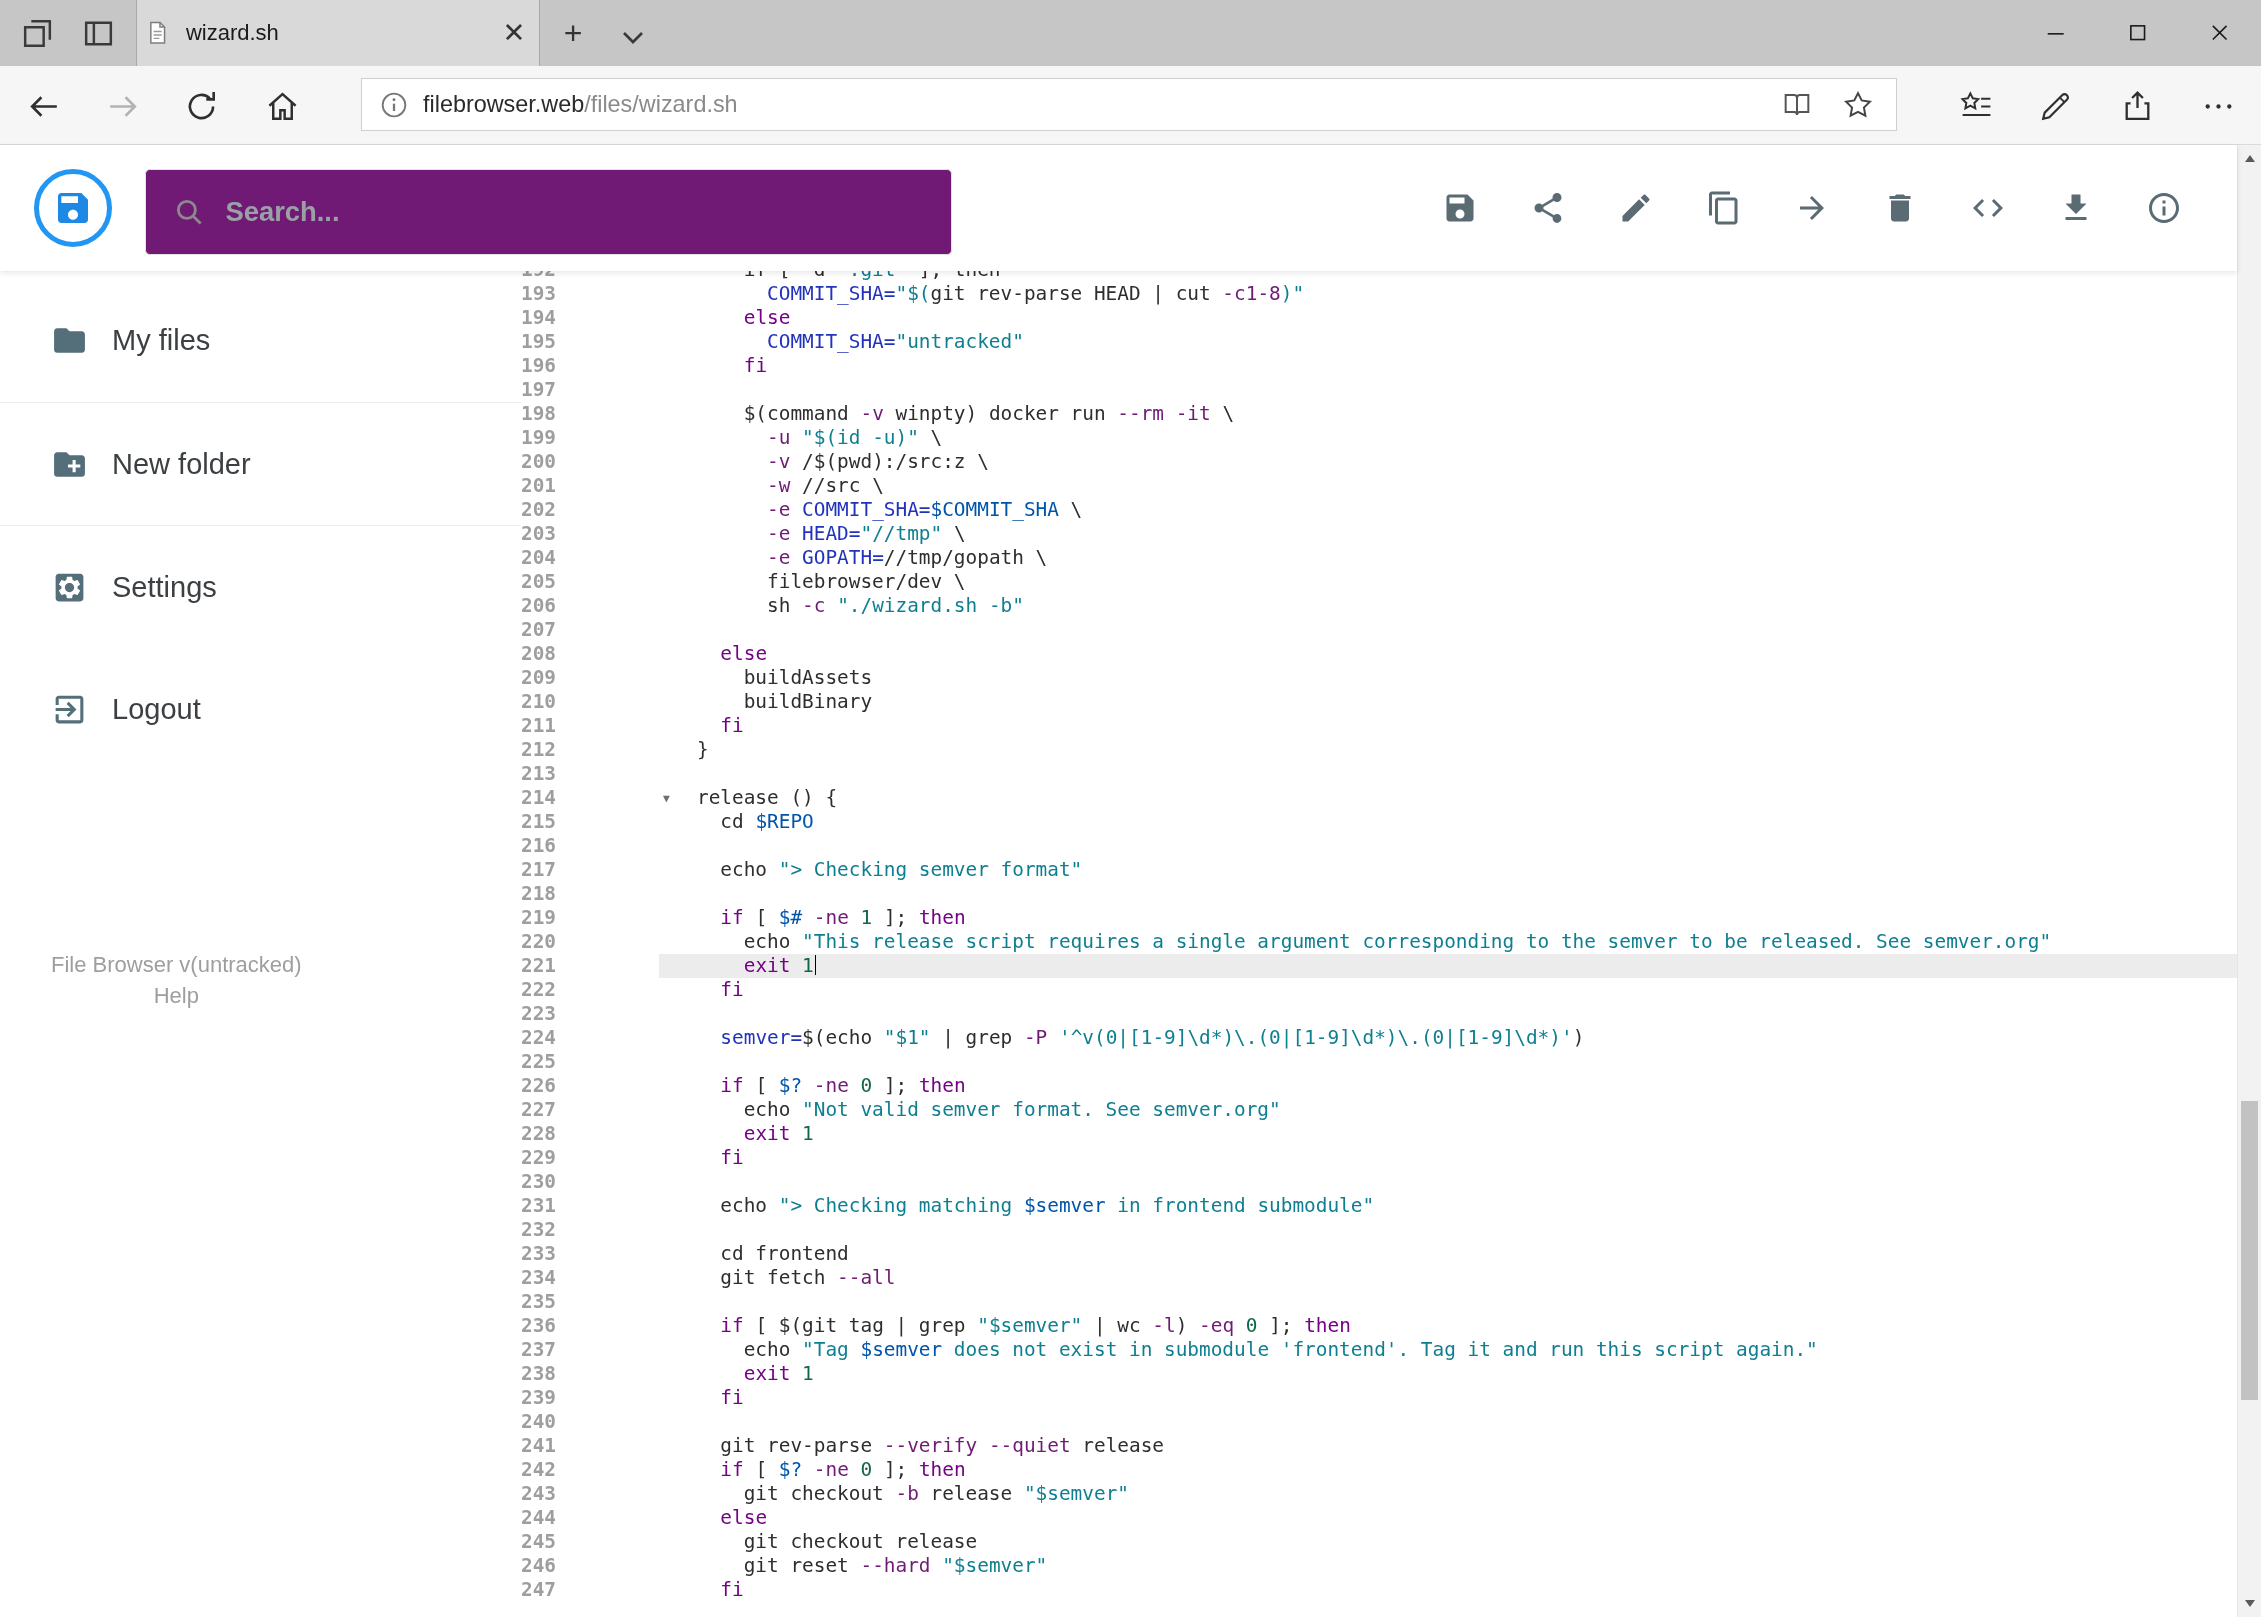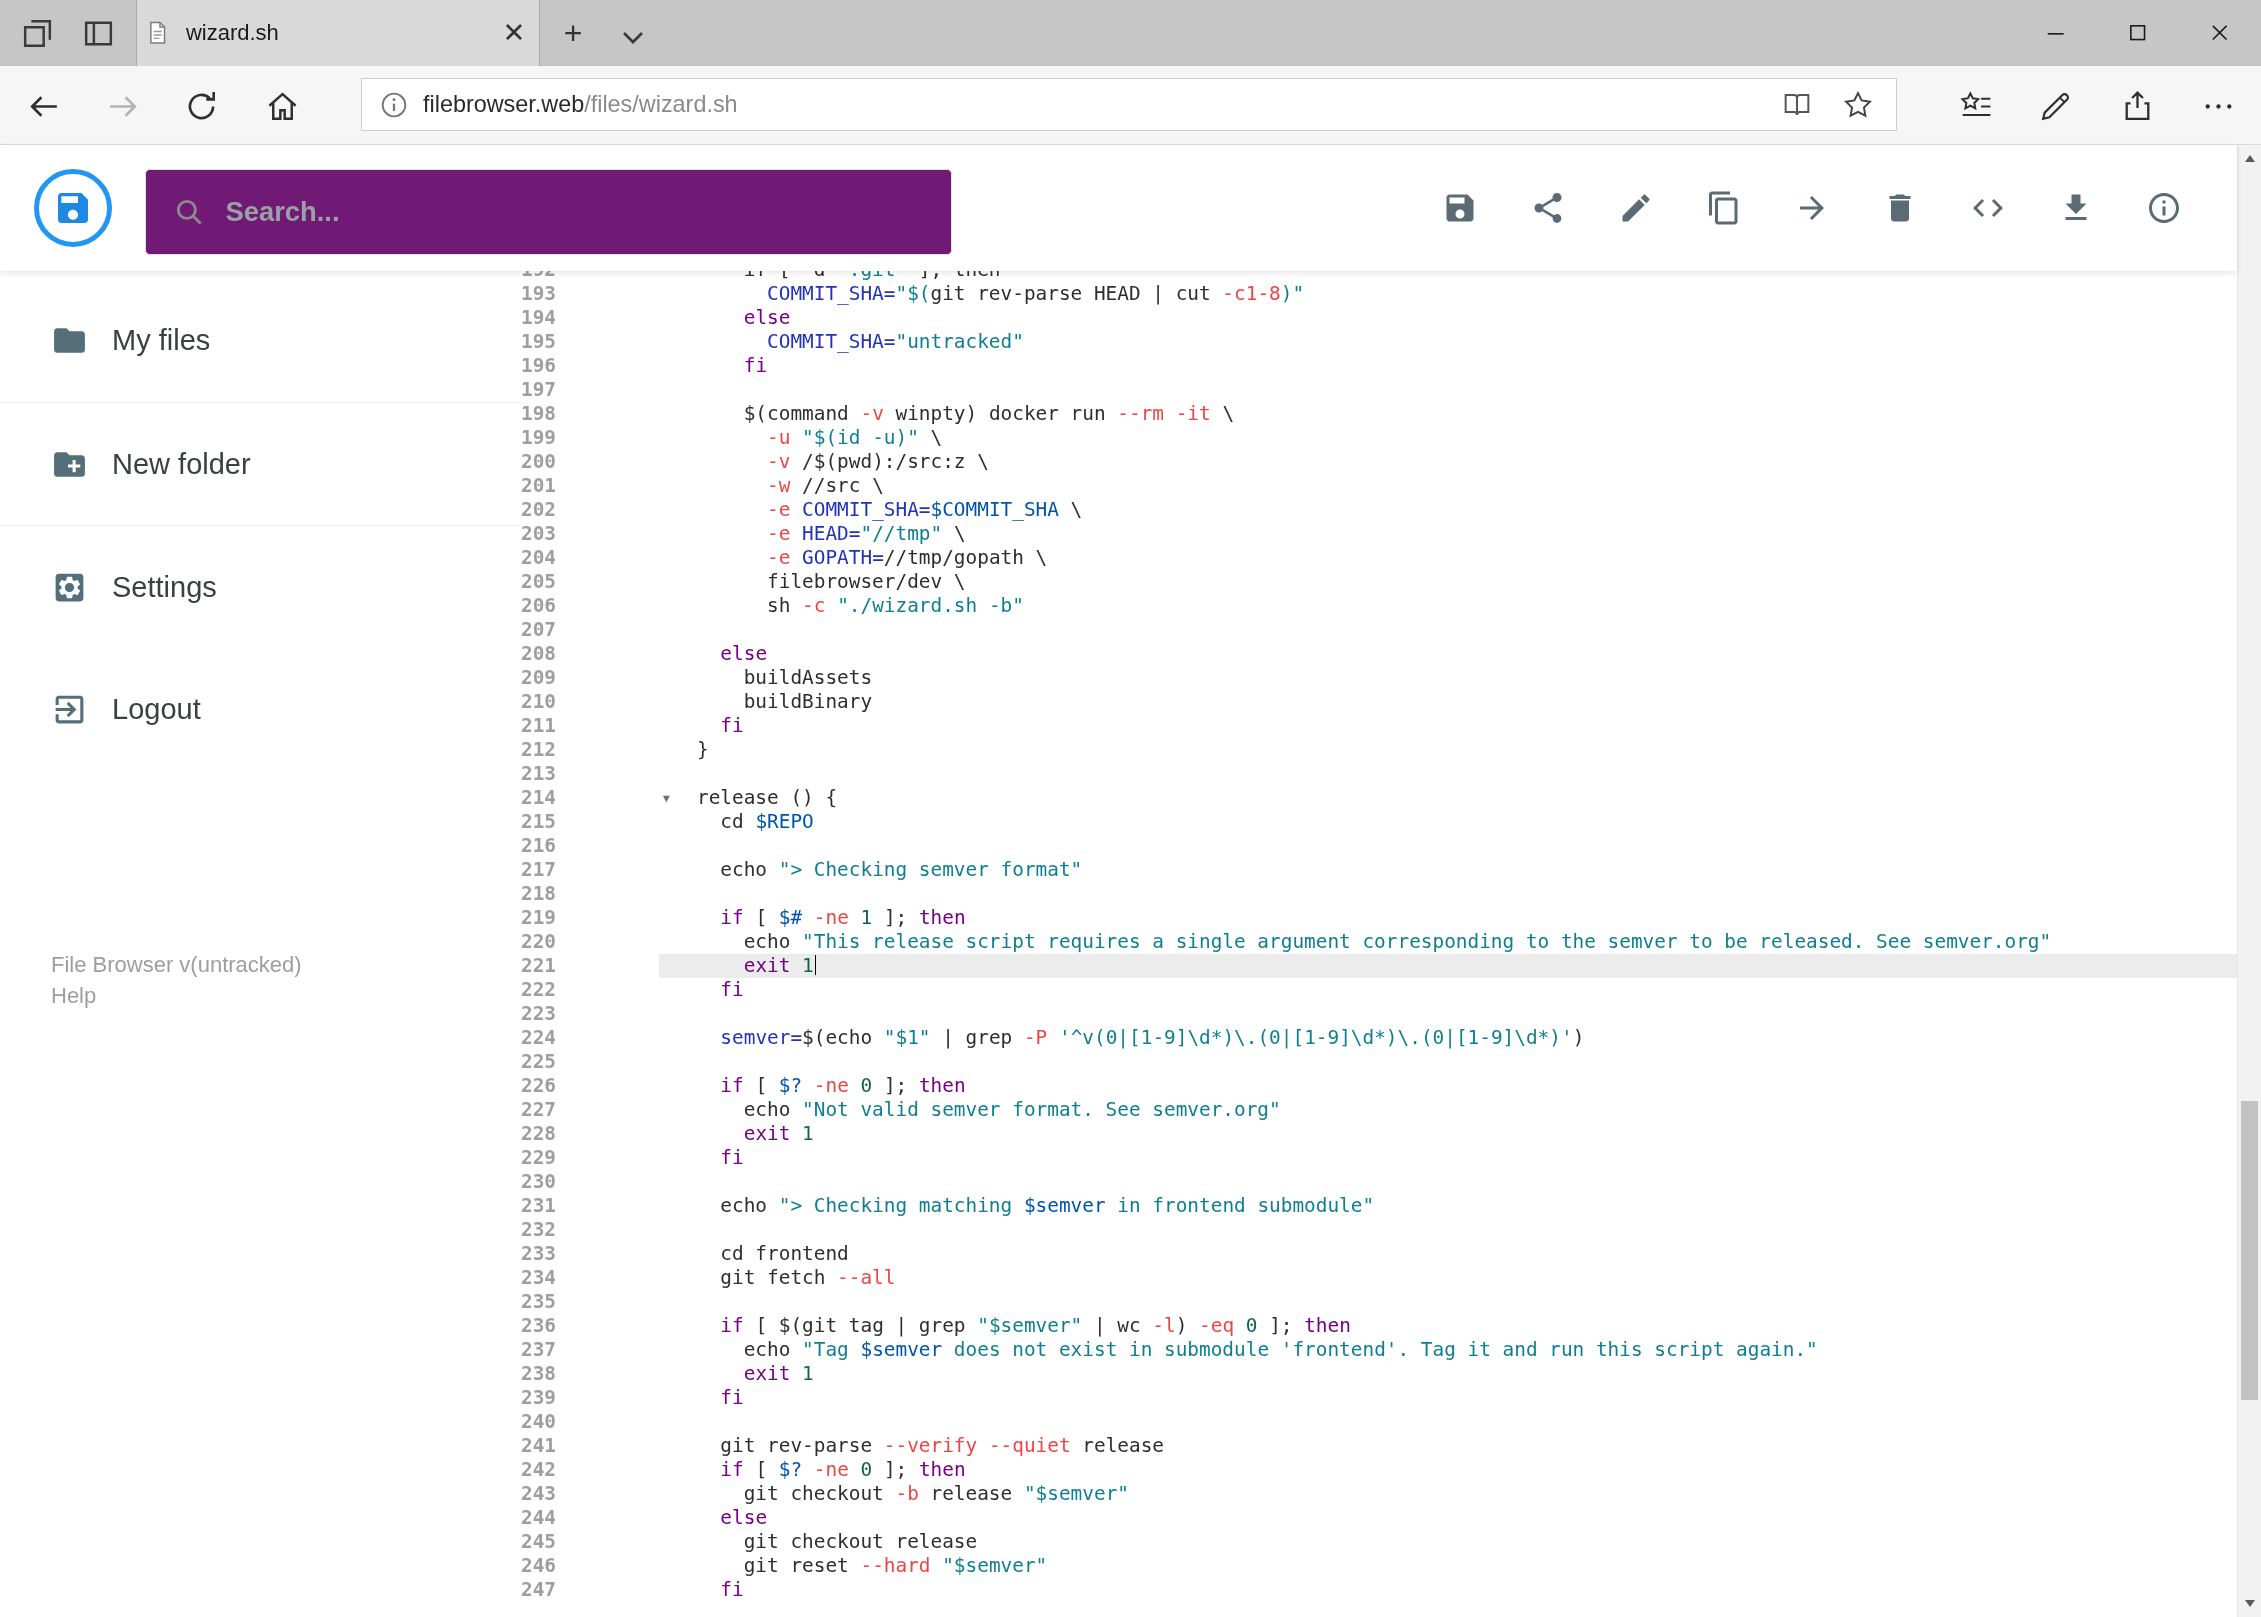--- a/index.html
+++ b/index.html
@@ -45,21 +45,21 @@
   .searchbox{position:absolute;left:145px;top:24px;width:807px;height:86px;background:#701a75;
              border:0.8px solid #e2e2e2;border-radius:4.8px;box-sizing:border-box;
              display:flex;align-items:center;cursor:text;font-weight:bold;}
   .searchbox svg{width:34px;height:34px;margin:0 19.4px 0 26px;flex:none;}
   .search-ph{font-size:27.4px;color:#9aa0a6;}
   .actionbar{position:absolute;right:55px;top:0;height:126px;display:flex;align-items:center;gap:52px;}
   .action{width:36px;height:36px;cursor:pointer;}
   .action svg{width:36px;height:36px;fill:#5b6b74;}
 
   
-  .sidebar{position:absolute;top:271px;left:0;width:521px;bottom:0;background:#fff;}
+  .sidebar{position:absolute;top:271px;left:0;width:521px;bottom:0;background:#fff;text-align:center;}
   .sb-list{padding-top:8px;}
   .sb-item{display:flex;align-items:center;height:123px;padding-left:51px;gap:24px;cursor:pointer;box-sizing:border-box;}
   .sb-item.divided{border-top:1.6px solid #ececec;}
   .sb-icon{width:37px;height:37px;flex:none;}
   .sb-icon svg{width:37px;height:37px;fill:#546e7a;}
   .sb-label{font-size:29px;color:#3c4043;}
   .sb-footer{position:absolute;left:51px;top:678px;font-size:22px;color:#9e9e9e;line-height:31px;}
   .sb-help{cursor:pointer;}
 
   
@@ -68,21 +68,21 @@
   .lines{margin-top:-13px;}
   .cm-row{display:flex;height:24px;line-height:24px;white-space:pre;}
   .cm-gutter{width:138px;flex:none;text-align:left;color:#9e9e9e;position:relative;font-weight:bold;}
   .cm-code{flex:1;padding-left:38px;color:#2e2e2e;}
   .cm-row.active .cm-code{background:#ececec;}
   .fold{position:absolute;left:100%;margin-left:4px;top:0.8px;font-size:11.3px;color:#707070;}
   .cursor{display:inline-block;width:1.6px;height:20px;background:#000;vertical-align:-3.2px;margin-left:0.8px;}
   .tk-p{color:#2e2e2e;}
   .tk-k{color:#770088;}
   .tk-s{color:#0e7f91;}
-  .tk-o{color:#ef4444;}
+  .tk-o{color:#701a75;}
   .tk-v{color:#0055aa;}
   .tk-d{color:#2233bb;}
   .tk-n{color:#116644;}
 
   
   .scrollbar{position:absolute;right:0;top:145px;width:24px;bottom:0;background:#f2f2f2;
              border-left:0.8px solid #e6e6e6;box-sizing:border-box;}
   .sc-arrow{position:absolute;left:0;width:24px;height:27.4px;display:flex;align-items:center;justify-content:center;cursor:pointer;}
   .sc-up{top:0;}
   .sc-down{bottom:0;}

